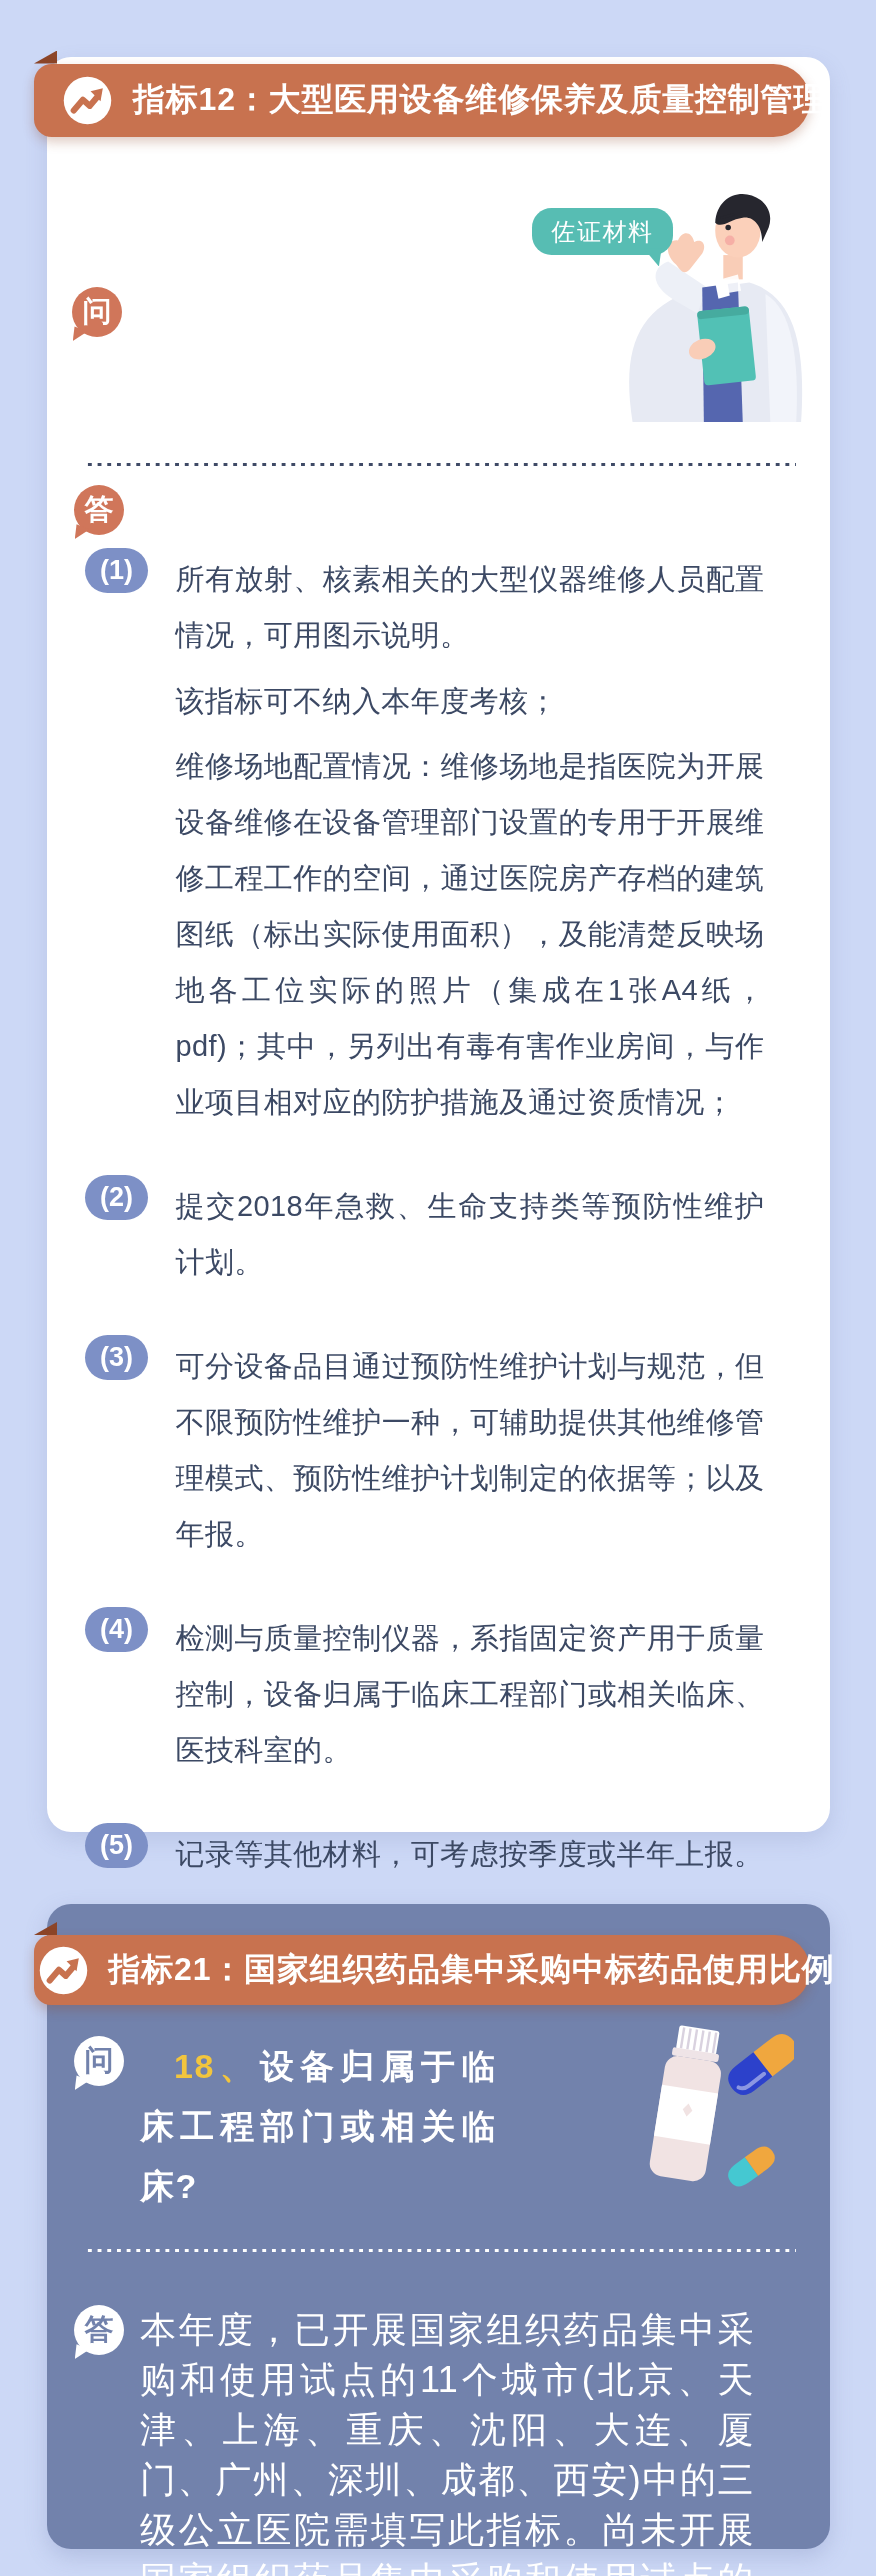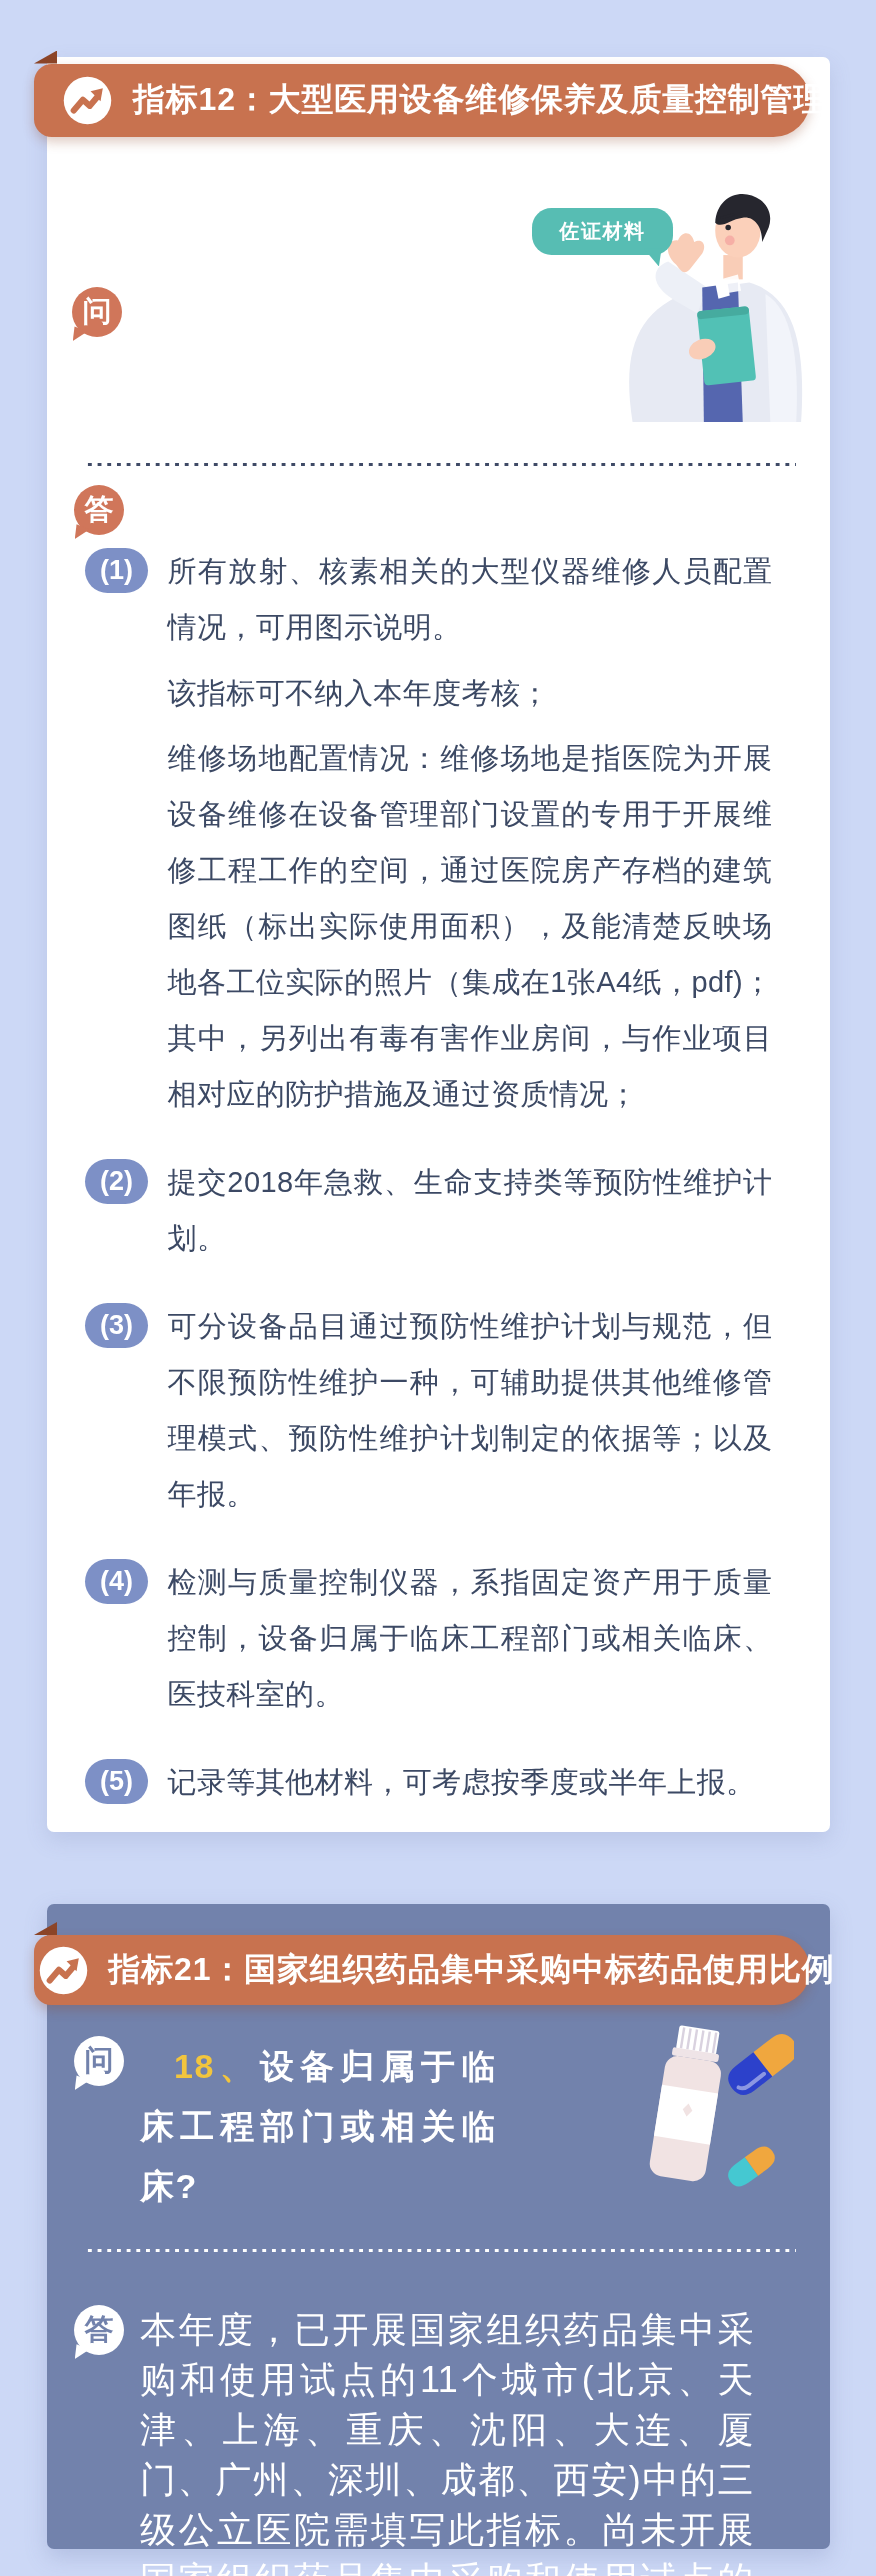--- a/index.html
+++ b/index.html
@@ -1,18 +1,18 @@
 <!DOCTYPE html>
 <html style="font-size:13px"><head>
 <meta charset="utf-8">
 <style>
   html,body{margin:0;padding:0;background:#ccd8f6;}
   .page{position:relative;width:877px;height:2576px;background:#ccd8f6;overflow:hidden;
         font-family:"Liberation Sans","DejaVu Sans",sans-serif;}
-  .card{position:absolute;left:47px;width:783px;border-radius:7px;}
+  .card{position:absolute;left:47px;width:783px;border-radius:24px;}
   .card1{top:57px;height:1775px;background:#ffffff;box-shadow:0 8px 21px rgba(104,116,166,.18);}
   .card2{top:1904px;height:645px;background:#7282ac;box-shadow:0 8px 21px rgba(104,116,166,.25);}
 
   
   .ribbon{position:absolute;left:-13px;width:776px;height:73px;background:#c8724f;
           border-radius:18px 37px 37px 18px;display:flex;align-items:center;
           padding-left:29px;box-sizing:border-box;gap:21px;
           box-shadow:0 4.9px 11.4px rgba(140,70,40,.28);}
   .card1 .ribbon{top:6.5px;}
   .card2 .ribbon{top:31px;height:70px;justify-content:center;}
@@ -46,30 +46,30 @@
            background-image:radial-gradient(circle,#ffffff 1.8px,transparent 2px);}
 
   .card1 .a-badge{margin:18px 0 0 27px;}
 
   .items{margin:8px 34px 0 38px;}
   .item{display:flex;gap:19.5px;margin-top:32px;}
   .item:first-child{margin-top:0;}
   .item-num{flex:none;width:63px;height:45px;border-radius:23px;background:#7d90c6;color:#ffffff;
             font-size:27px;font-weight:bold;display:flex;align-items:center;justify-content:center;margin-top:4.9px;}
   .item-paras{width:605px;font-size:29px;line-height:56px;color:#3c4964;text-align:justify;letter-spacing:0.4px;}
-  .item-paras p{margin:0;}
+  .item-paras p{margin:8px;}
   .item-paras p + p{margin-top:9.7px;}
 
   .a-row{display:flex;gap:16px;margin:52px 34px 0 27px;align-items:flex-start;}
   .answer-text{width:614px;font-size:36px;line-height:50px;color:#ffffff;text-align:justify;letter-spacing:0.4px;}
 
   
   .doctor-wrap{position:absolute;top:130px;right:11.4px;width:240px;height:235px;}
   .speech{position:absolute;left:485px;top:151px;width:141px;height:47px;background:#57bdb3;
-          border-radius:19.5px;color:#fff;font-size:20px;font-weight:bold;letter-spacing:1.6px;
+          border-radius:19.5px;color:#fff;font-size:24px;font-weight:normal;letter-spacing:1.6px;
           display:flex;align-items:center;justify-content:center;z-index:2;}
   .speech::after{content:"";position:absolute;right:11.4px;bottom:-11.4px;width:18px;height:18px;background:#57bdb3;
           clip-path:polygon(0 0,100% 0,85% 100%);}
 
   
   .pills-wrap{position:absolute;top:120px;right:36px;width:166px;height:170px;}
 </style>
 </head>
 <body>
 

